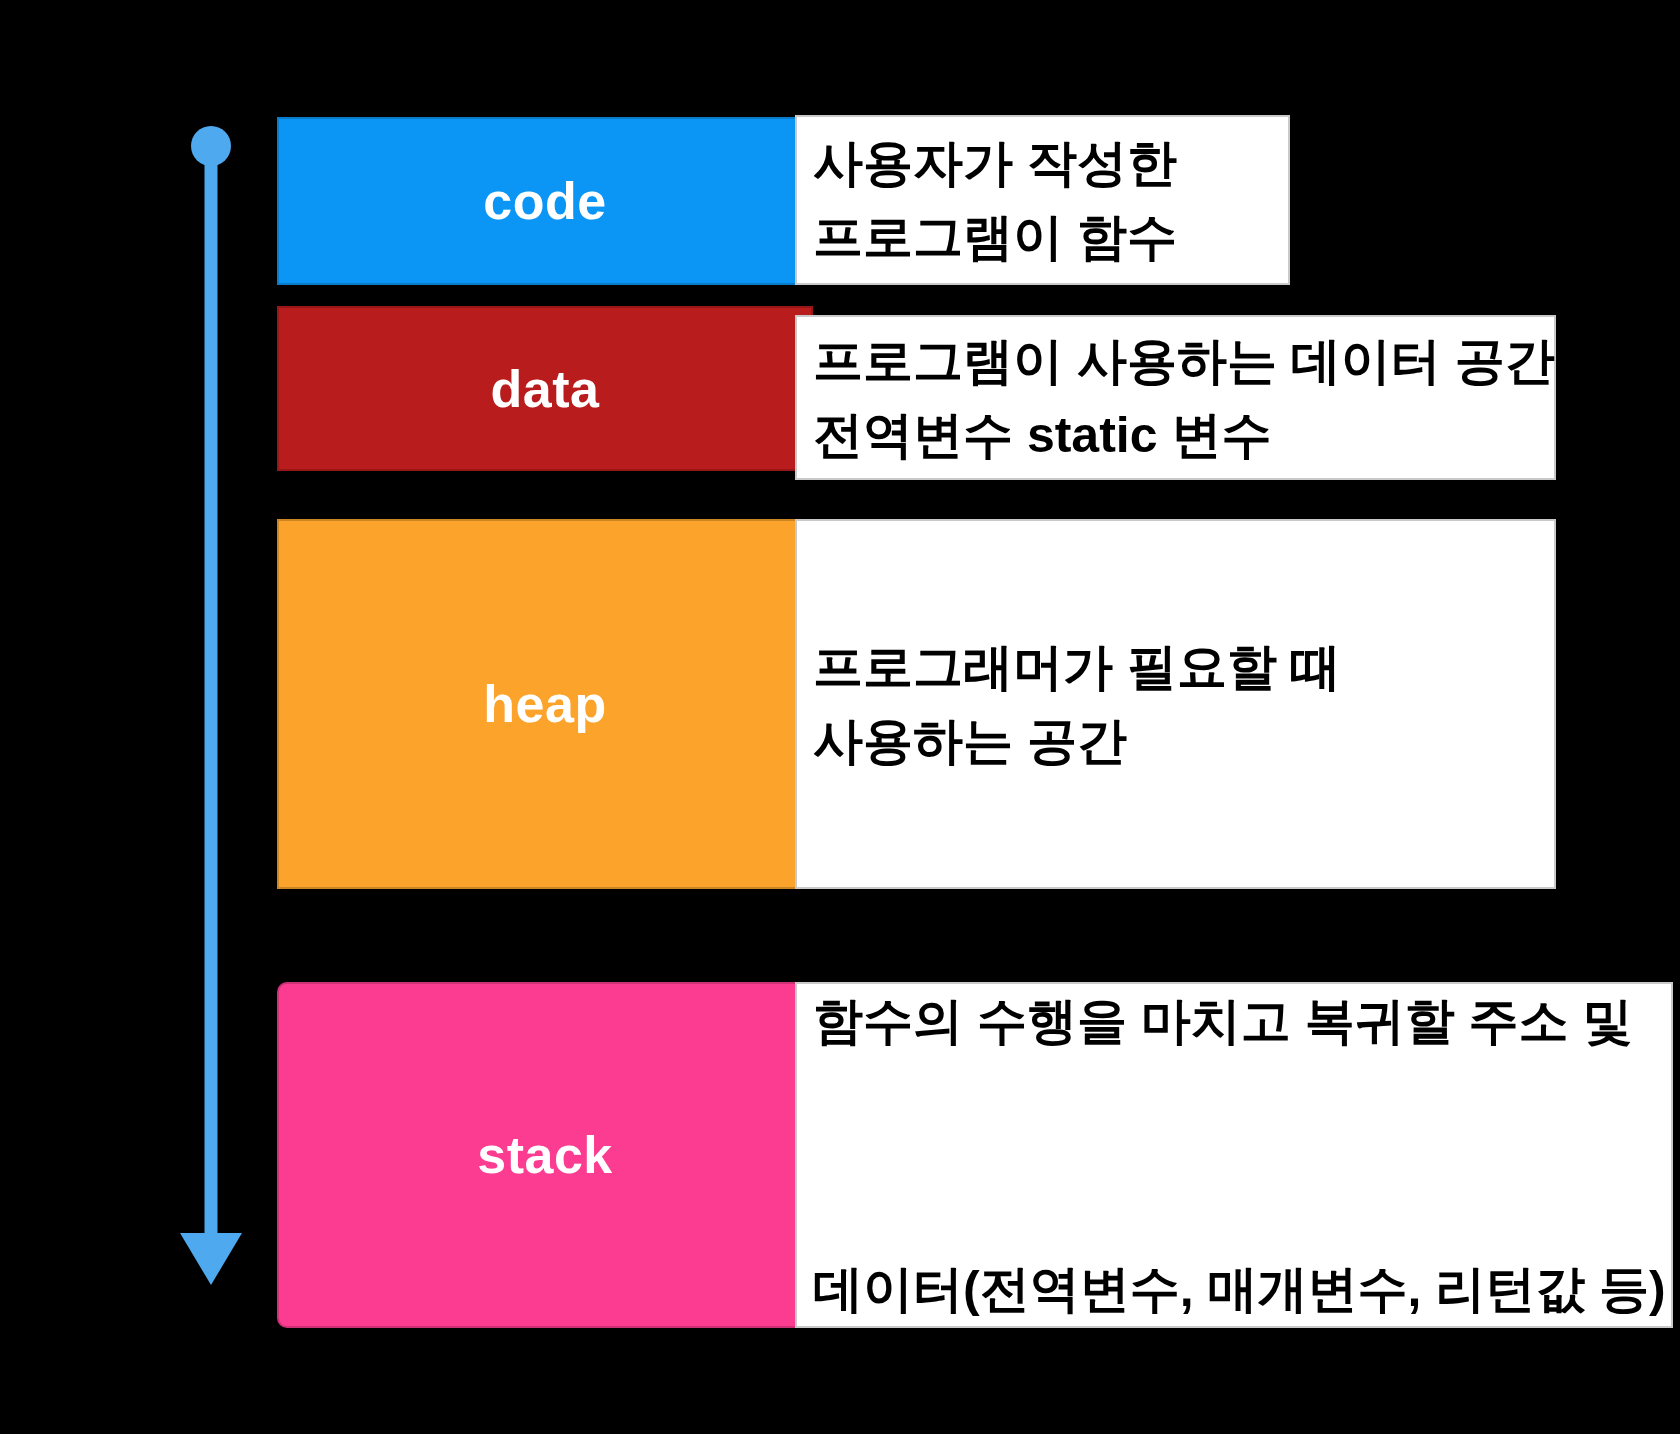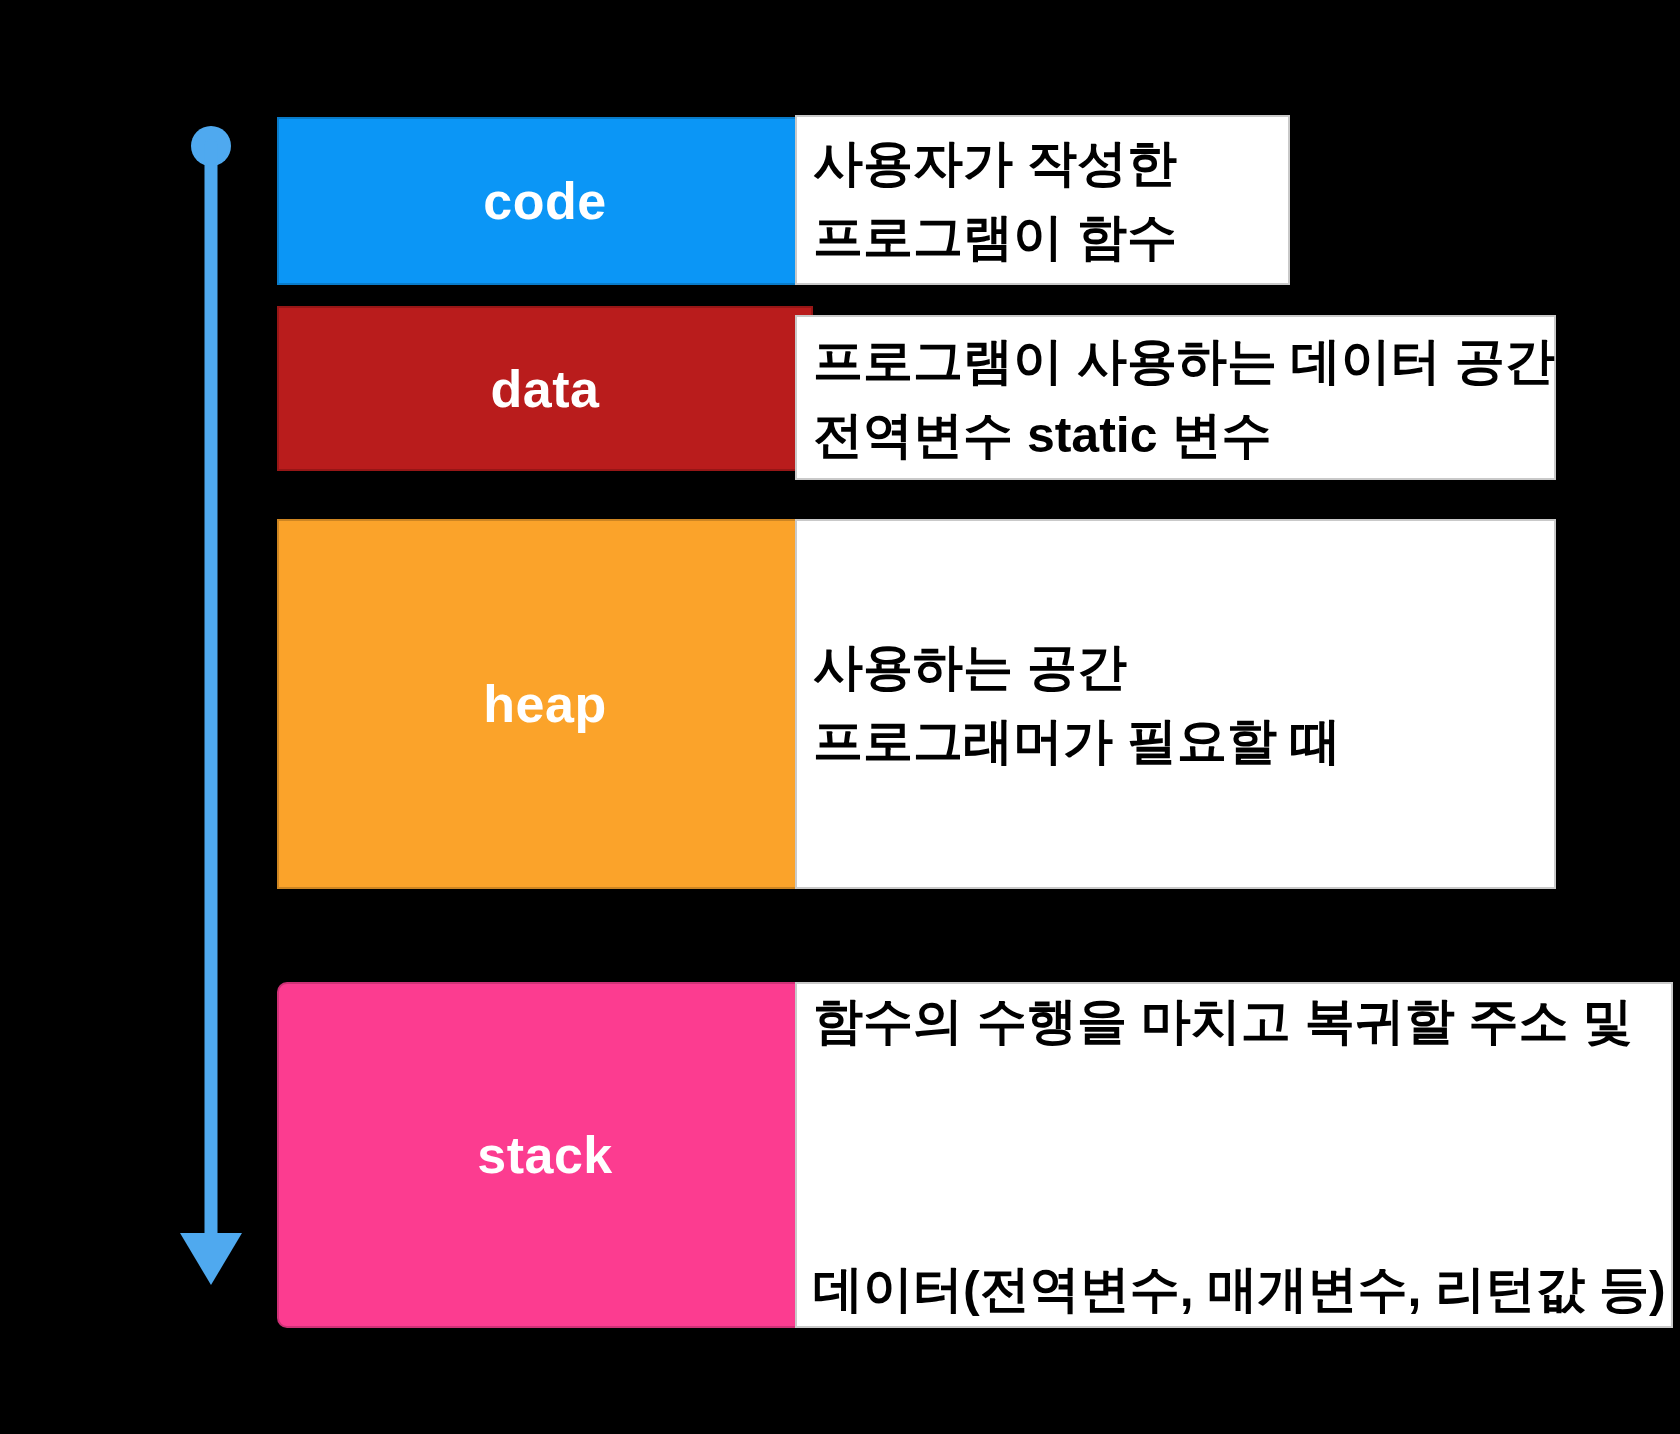--- a/index.html
+++ b/index.html
@@ -98,22 +98,22 @@
   </div>
   <div class="desc desc-data">
     <div class="dline">프로그램이 사용하는 데이터 공간</div>
     <div class="dline"><span>전역변수 </span><span class="em">static</span><span> 변수</span></div>
   </div>
 
   <div class="region region-heap" style="background-color: rgb(251, 163, 42);">
     <span class="region-label">heap</span>
   </div>
   <div class="desc desc-heap">
+    <div class="dline">프로그래머가 필요할 때</div>
     <div class="dline">사용하는 공간</div>
-    <div class="dline">프로그래머가 필요할 때</div>
   </div>
 
   <div class="region region-stack" style="background-color: rgb(252, 60, 144); border-radius: 10px;">
     <span class="region-label">stack</span>
   </div>
   <div class="desc desc-stack">
     <div class="dline">함수의 수행을 마치고 복귀할 주소 및</div>
     <div class="dline">데이터(전역변수, 매개변수, 리턴값 등)</div>
   </div>
 

